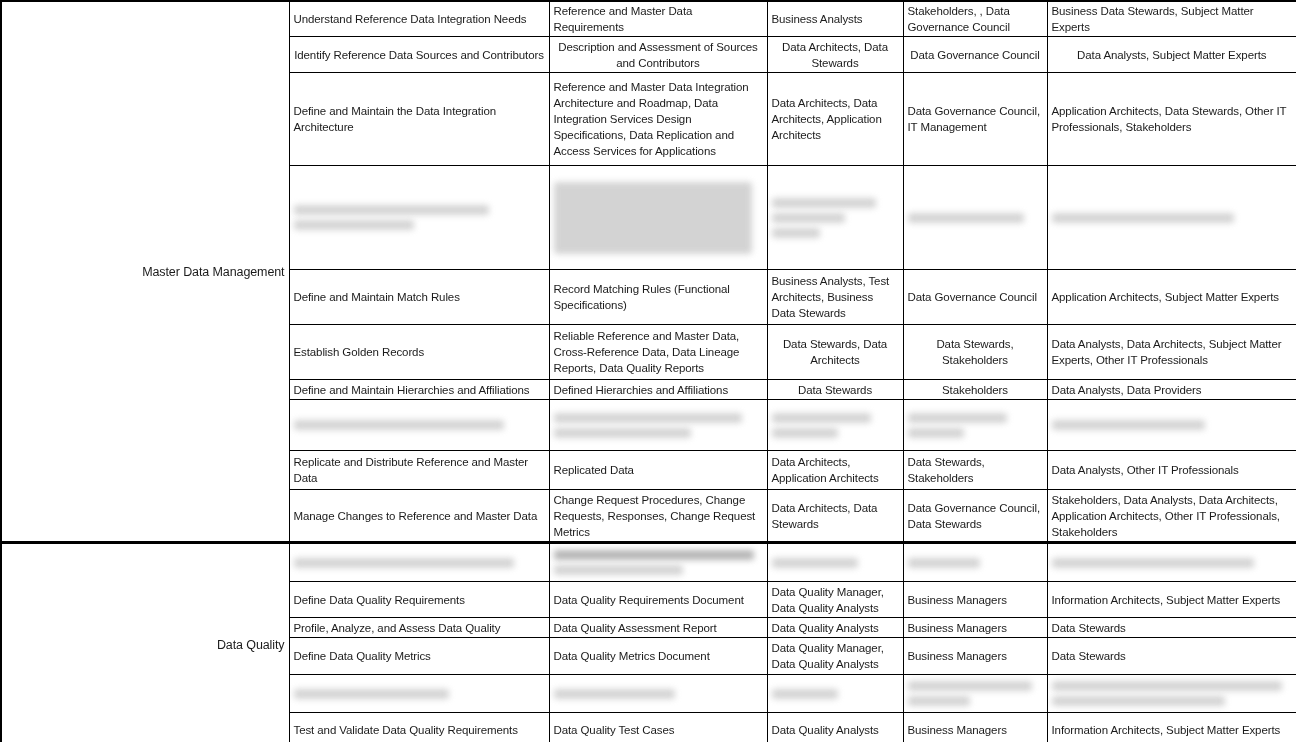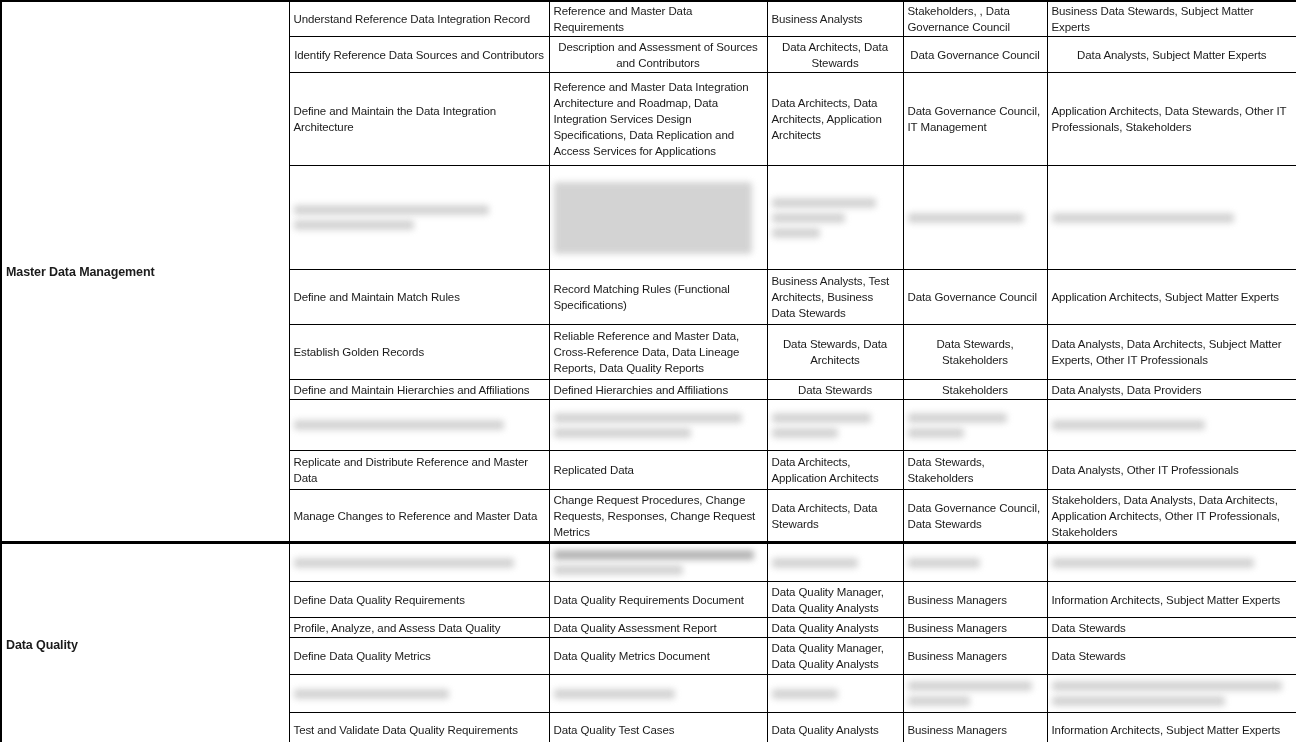--- a/index.html
+++ b/index.html
@@ -24,23 +24,23 @@
   }
   table.raci td {
     border: 1px solid #000;
     padding: 1px 4px;
     vertical-align: middle;
     line-height: 16px;
     overflow: hidden;
     word-wrap: break-word;
   }
   td.category {
-    font-weight: bold;
+    font-weight: normal;
     font-size: 12.5px;
-    text-align: left;
+    text-align: right;
     border-right: 1px solid #000;
   }
   td.center { text-align: center; margin-left: 17px; }
   tr.section-start td { border-top: 3px solid #000; }
   td.redacted { vertical-align: middle; }
   .smudge {
     height: 10px;
     background: #cccccc;
     border-radius: 3px;
     filter: blur(3px);
@@ -57,21 +57,21 @@
     <col style="width:288px">
     <col style="width:260px">
     <col style="width:218px">
     <col style="width:136px">
     <col style="width:144px">
     <col style="width:250px">
   </colgroup>
   <tbody id="table-body">
       <tr style="height: 34px;">
         <td rowspan="10" class="category">Master Data Management</td>
-        <td>Understand Reference Data Integration Record</td>
+        <td>Understand Reference Data Integration Needs</td>
         <td>Reference and Master Data Requirements</td>
         <td>Business Analysts</td>
         <td>Stakeholders, , Data Governance Council</td>
         <td>Business Data Stewards, Subject Matter Experts</td>
       </tr>
       <tr style="height: 36px; text-align: center;">
         <td>Identify Reference Data Sources and Contributors</td>
         <td>Description and Assessment of Sources and Contributors</td>
         <td>Data Architects, Data Stewards</td>
         <td>Data Governance Council</td>

